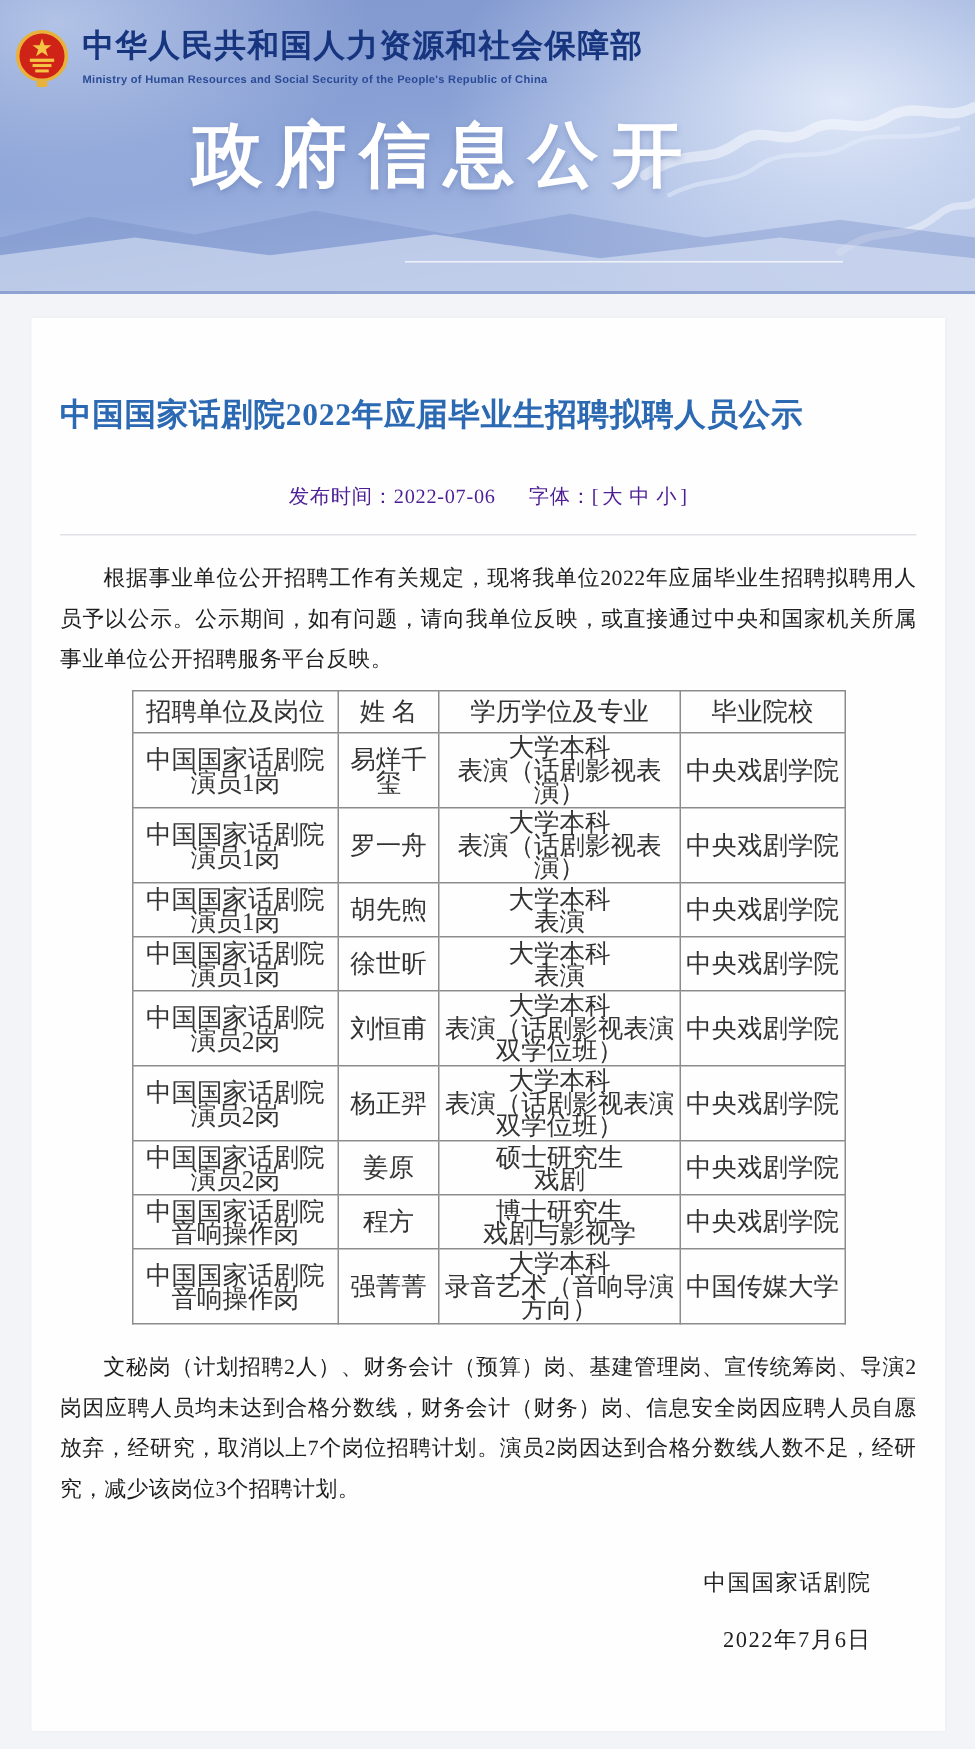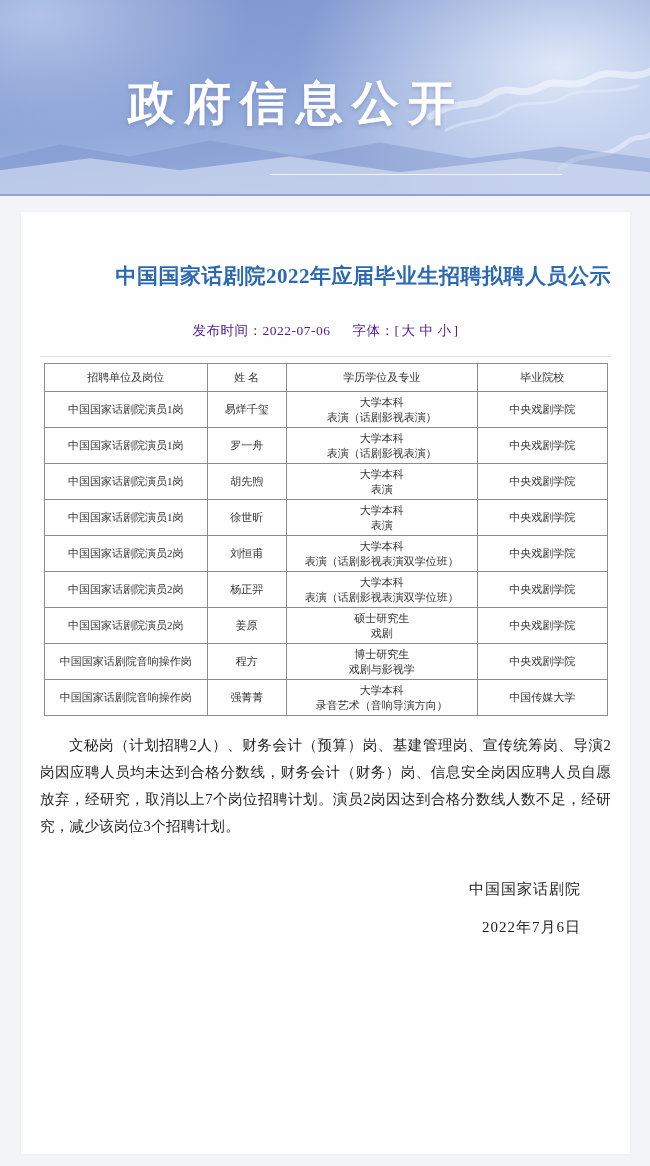--- a/index.html
+++ b/index.html
@@ -41,37 +41,37 @@
     position:absolute; left:270px; top:174px; width:292px; height:1px;
     background:rgba(255,255,255,.75);
   }
   
   .card {
     position:absolute; left:21px; top:212px; width:609px; height:942px;
     background:#fefefe; box-shadow:0 0 3px rgba(0,0,0,.04);
     padding:48px 19px 10px 19px;
   }
   .article-title {
-    text-align:right; font-size:21px; font-weight:bold; color:#2c69b3;
+    text-align:left; font-size:21px; font-weight:bold; color:#2c69b3;
     line-height:32px; letter-spacing:.5px;
   }
   .meta {
     margin-top:30px; text-align:center; font-size:13.5px; color:#4c1d95; letter-spacing:.5px;
   }
   .meta .gap { display:inline-block; width:22px; }
   .meta .fz { cursor:pointer; padding:0 2px; }
   .meta-divider { border:none; border-top:1px solid #e2e2e6; margin-top:16px; }
   .para {
     margin-top:16px; font-size:14.5px; color:#1e1e1e; line-height:27px;
     text-indent:2em; letter-spacing:.3px; text-align:justify;
   }
   
   table.roster {
-    margin:6px auto 0 auto; width:564px; border-collapse:collapse;
-    font-size:11px; color:#333;
+    margin:6px auto 0 auto; width:476px; border-collapse:collapse;
+    font-size:17px; color:#333;
   }
   table.roster th, table.roster td {
     border:1px solid #8c8c8c; text-align:center; vertical-align:middle;
     font-weight:normal; line-height:15px; padding:2px 3px;
   }
   table.roster th { height:28px; }
   table.roster td { height:36px; }
   
   .info-line {
     font-size:14.5px; color:#1e1e1e; line-height:28px; text-indent:2em; letter-spacing:.3px;
@@ -89,35 +89,50 @@
     <svg class="deco" viewBox="0 0 650 196" preserveAspectRatio="none" aria-hidden="true">
 
       <path d="M430,118 C460,98 470,112 492,96 C510,83 520,100 540,88 C558,77 570,92 590,80 C612,66 628,84 650,72" fill="none" stroke="rgba(255,255,255,0.45)" stroke-width="7" stroke-linecap="round"></path>
       <path d="M445,132 C470,118 486,126 505,112 C525,98 545,110 565,98 C585,86 605,98 640,86" fill="none" stroke="rgba(230,238,252,0.5)" stroke-width="3"></path>
       <path d="M560,170 C585,150 600,165 625,145 C638,134 645,142 650,136" fill="none" stroke="rgba(255,255,255,0.4)" stroke-width="5" stroke-linecap="round"></path>
 
       <path d="M0,160 L60,146 L130,158 L210,142 L300,158 L380,144 L470,160 L560,148 L650,160 L650,196 L0,196 Z" fill="rgba(118,142,200,0.38)"></path>
       <path d="M0,172 L90,160 L180,172 L290,158 L400,174 L520,160 L650,174 L650,196 L0,196 Z" fill="rgba(226,234,248,0.55)"></path>
     </svg>
 
+    <div class="brand">
+      <svg class="emblem" viewBox="0 0 40 48" aria-hidden="true">
+        <circle cx="20" cy="21" r="18" fill="#cf2318" stroke="#e8b23a" stroke-width="2.6"></circle>
+        <polygon points="20,8 21.8,13 27,13 22.8,16.2 24.4,21.2 20,18.2 15.6,21.2 17.2,16.2 13,13 18.2,13" fill="#f5c445"></polygon>
+        <rect x="11" y="23" width="18" height="2.4" fill="#f5c445"></rect>
+        <rect x="13" y="27" width="14" height="2.2" fill="#f5c445"></rect>
+        <rect x="15" y="31" width="10" height="2.2" fill="#f5c445"></rect>
+        <rect x="16" y="40" width="8" height="4" rx="1" fill="#e8b23a"></rect>
+      </svg>
+      <div>
+        <div class="ministry-cn">中华人民共和国人力资源和社会保障部</div>
+        <div class="ministry-en">Ministry of Human Resources and Social Security of the People's Republic of China</div>
+      </div>
+    </div>
 
     <div class="site-title">政府信息公开</div>
     <div class="title-underline"></div>
   </header>
 
   <main class="card">
 
     <h1 class="article-title">中国国家话剧院2022年应届毕业生招聘拟聘人员公示</h1>
 
     <div class="meta">
       <span>发布时间：</span><span>2022-07-06</span><span class="gap"></span><span>字体：</span><span>[</span><span class="fz">大</span><span class="fz">中</span><span class="fz">小</span><span>]</span>
     </div>
 
     <hr class="meta-divider">
 
+    <p class="para">根据事业单位公开招聘工作有关规定，现将我单位2022年应届毕业生招聘拟聘用人员予以公示。公示期间，如有问题，请向我单位反映，或直接通过中央和国家机关所属事业单位公开招聘服务平台反映。</p>
 
     <table class="roster">
       <thead>
         <tr>
           <th style="width:29%">招聘单位及岗位</th>
           <th style="width:14%">姓 名</th>
           <th style="width:34%">学历学位及专业</th>
           <th style="width:23%">毕业院校</th>
         </tr>
       </thead>

